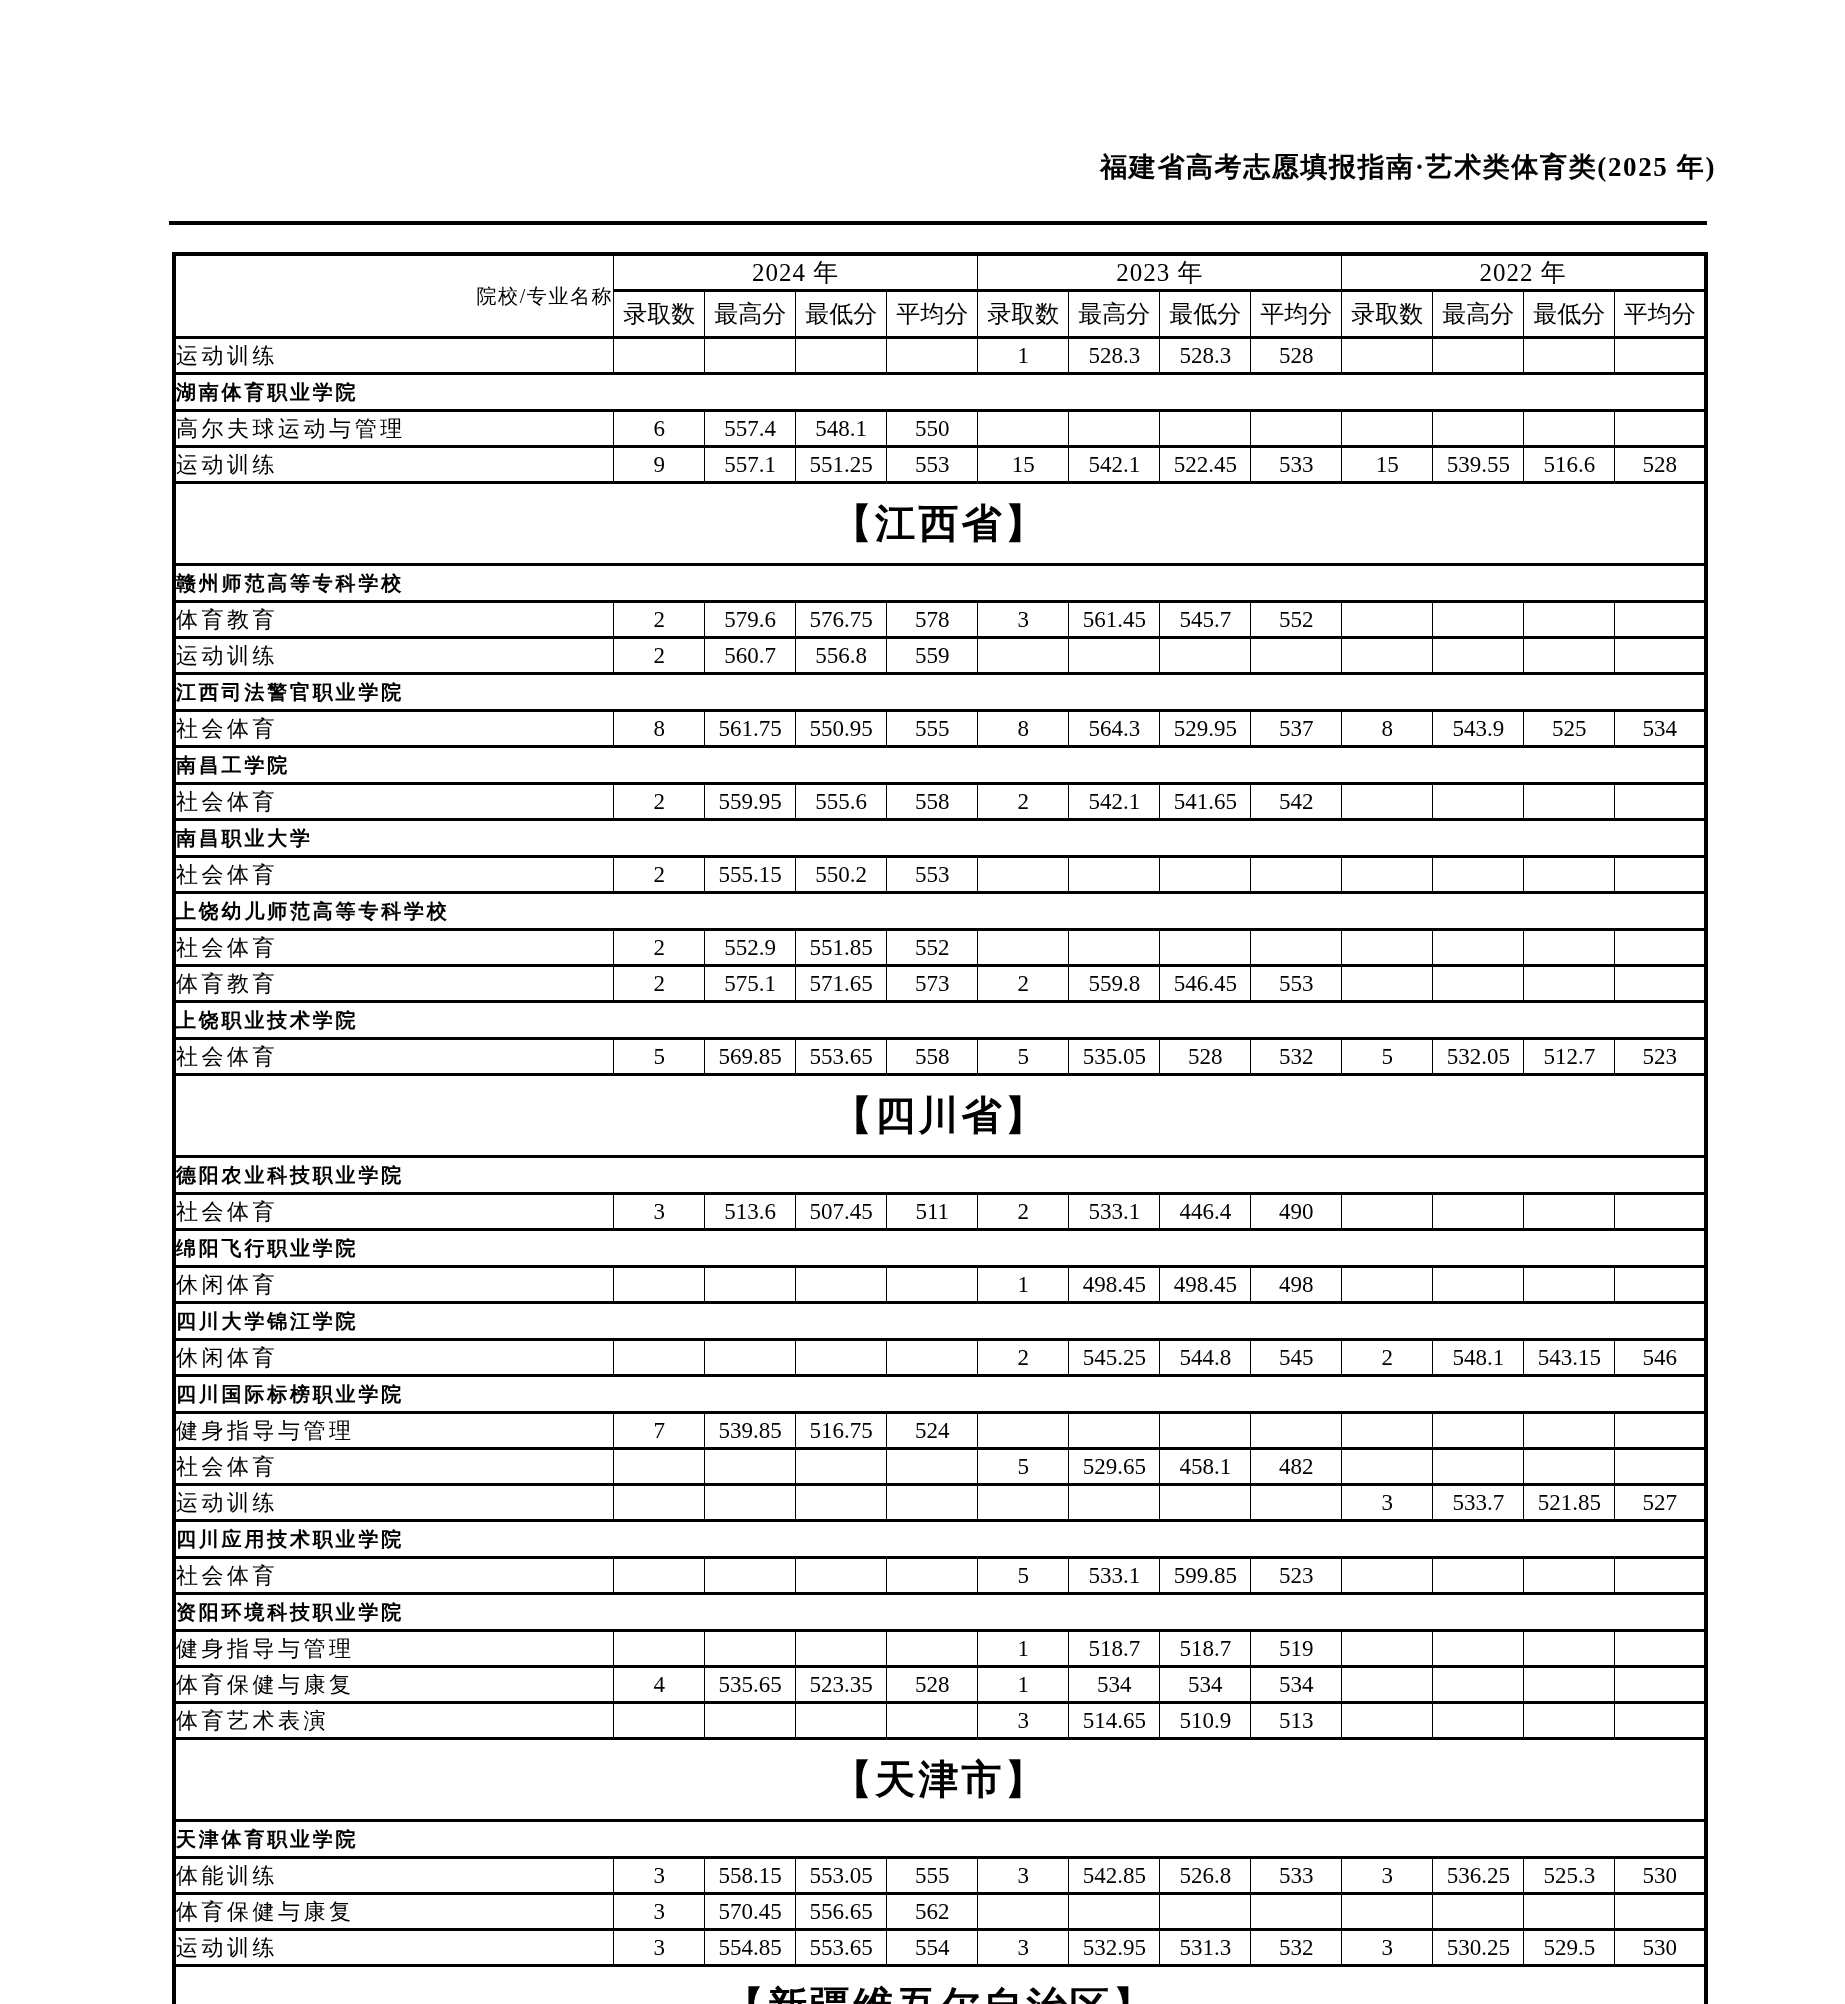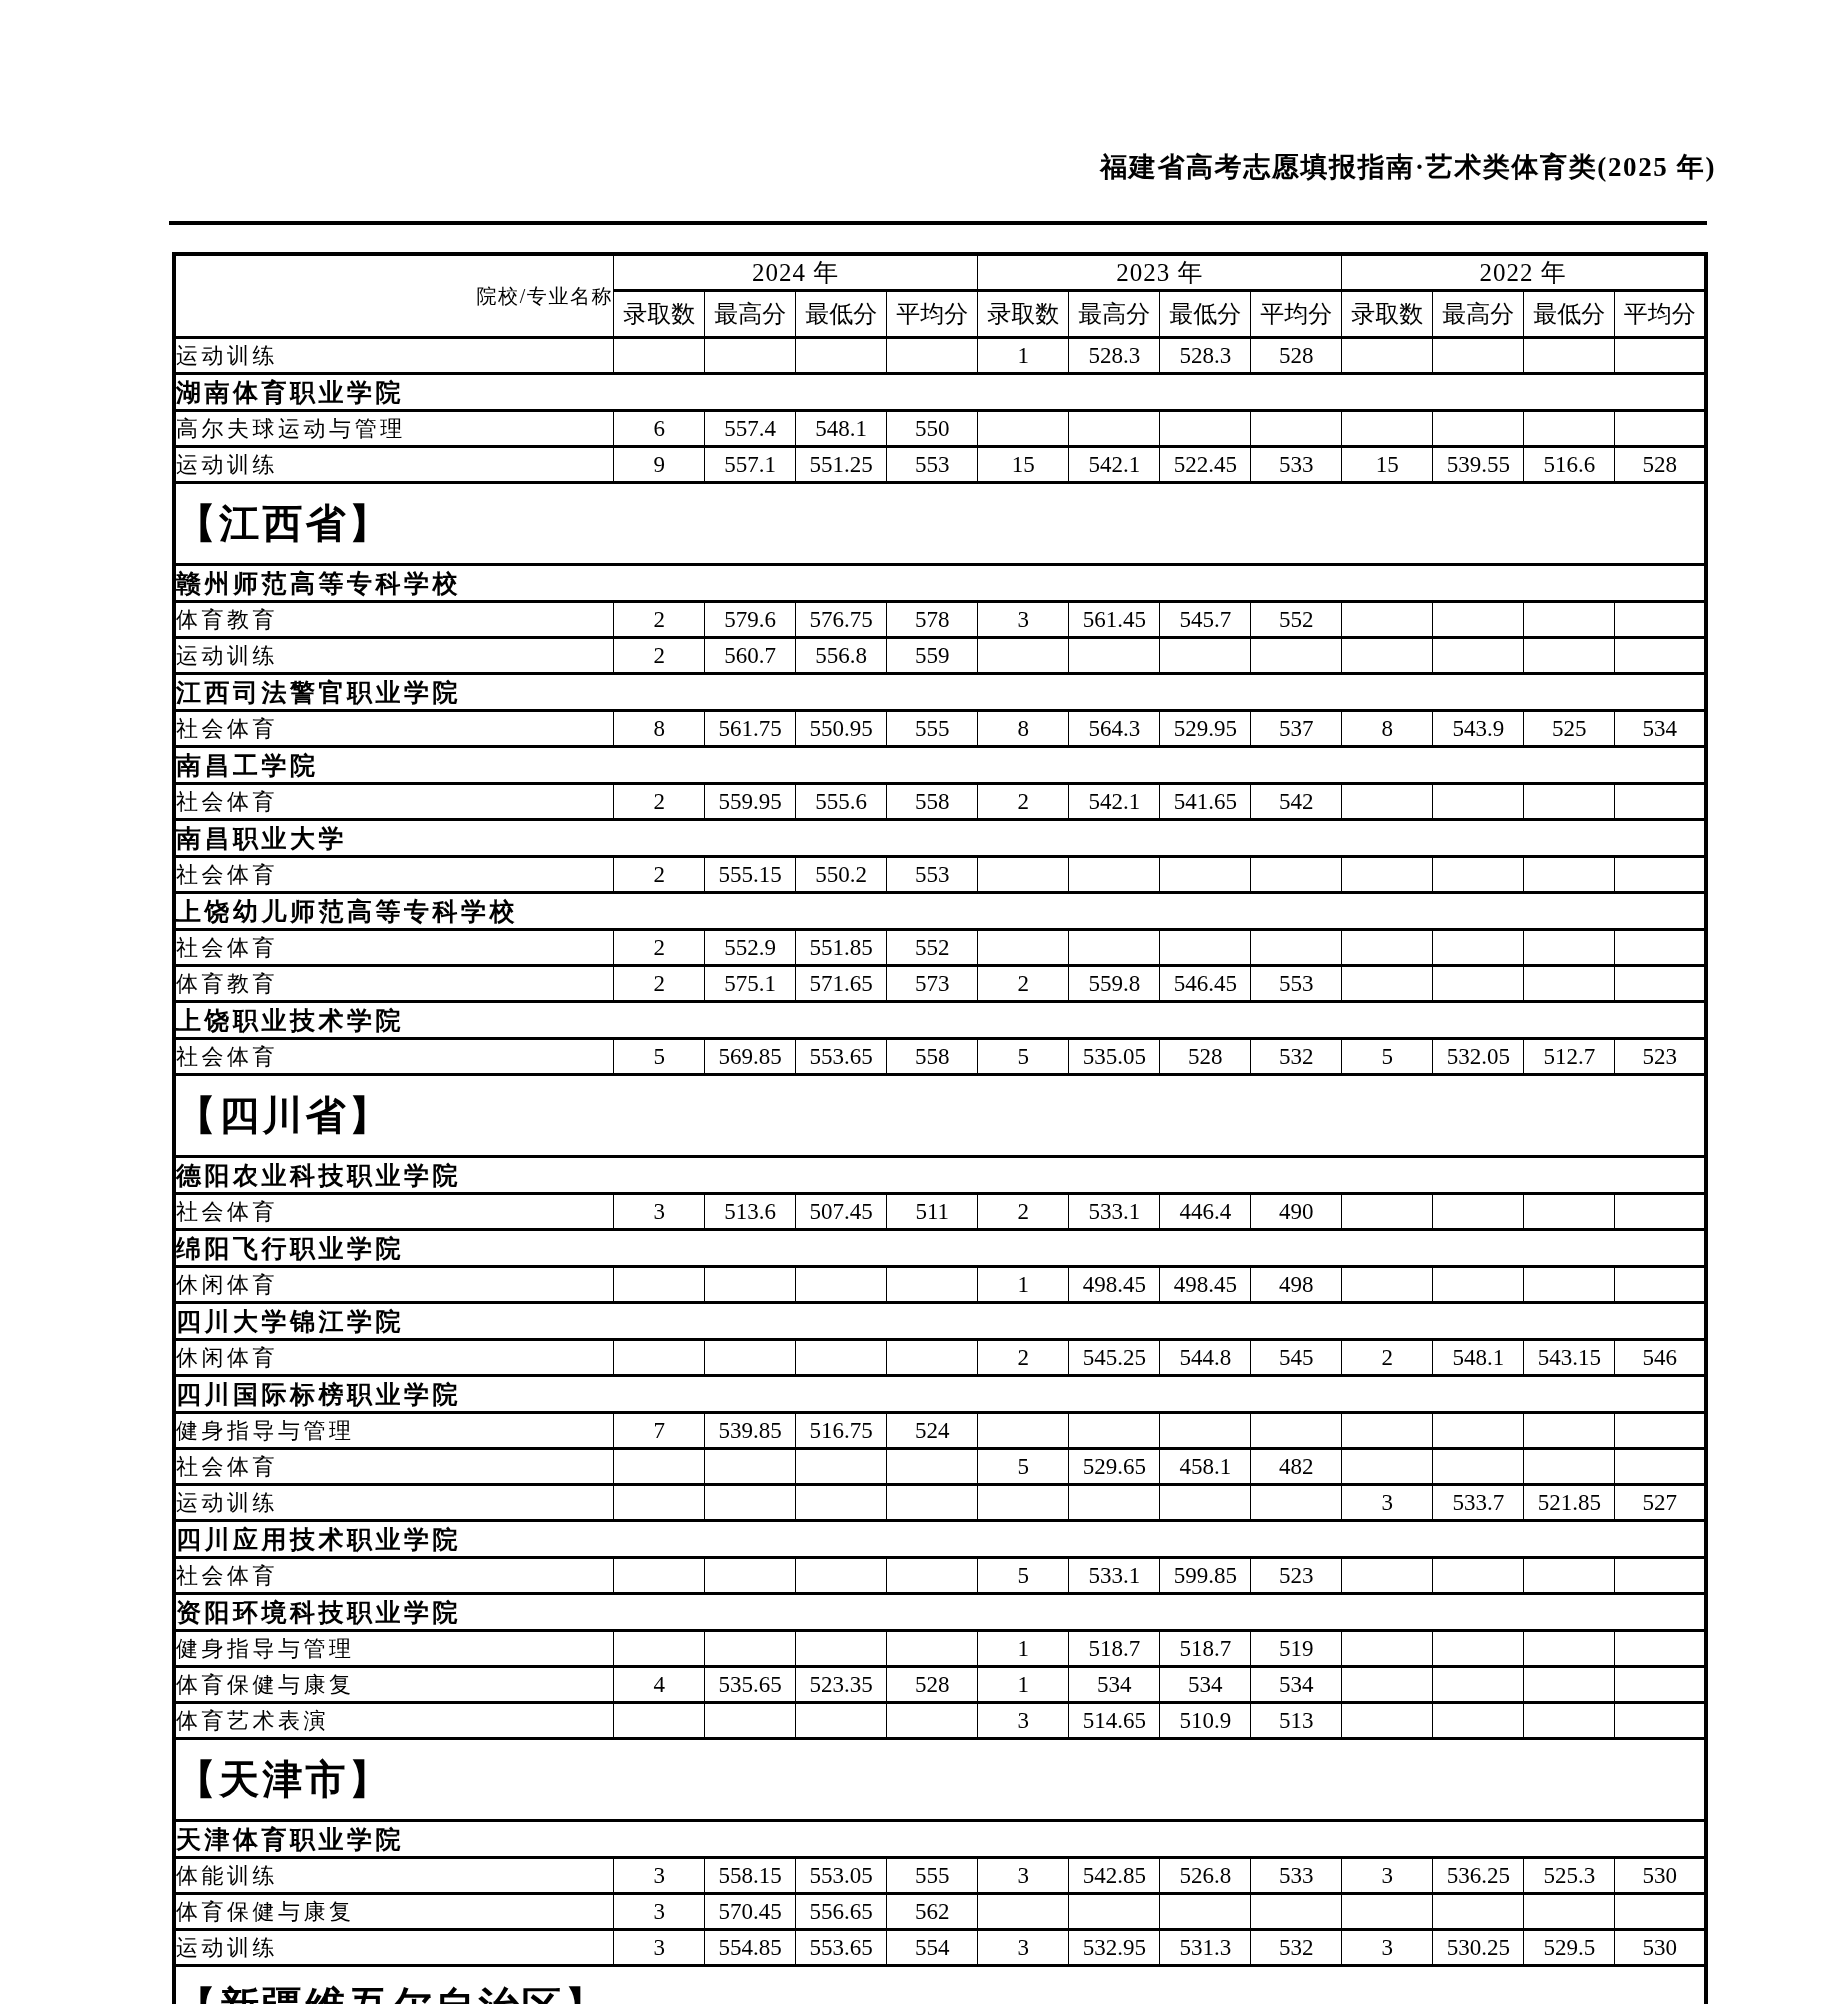--- a/index.html
+++ b/index.html
@@ -51,23 +51,24 @@
   th.sub{font-size:24px;font-weight:400;text-align:center;}
   tr.data-row{height:36px;}
   tr.school-row{height:37px;}
   tr.prov-row{height:82px;}
   td.major-name{
     text-align:left;padding-left:22px;
     font-size:22px;letter-spacing:0.16em;
   }
   td.school-cell{
     text-align:left;padding-left:22px;
-    font-size:25px;font-weight:700;letter-spacing:0.14em;
+    font-size:20px;font-weight:700;letter-spacing:0.14em;
   }
   td.prov-cell{
+    text-align:center;
     font-size:40px;font-weight:700;letter-spacing:0.08em;
   }
   td.val{
     text-align:center;font-size:23px;
   }
 </style>
 </head>
 <body>
 
 <div class="page">

